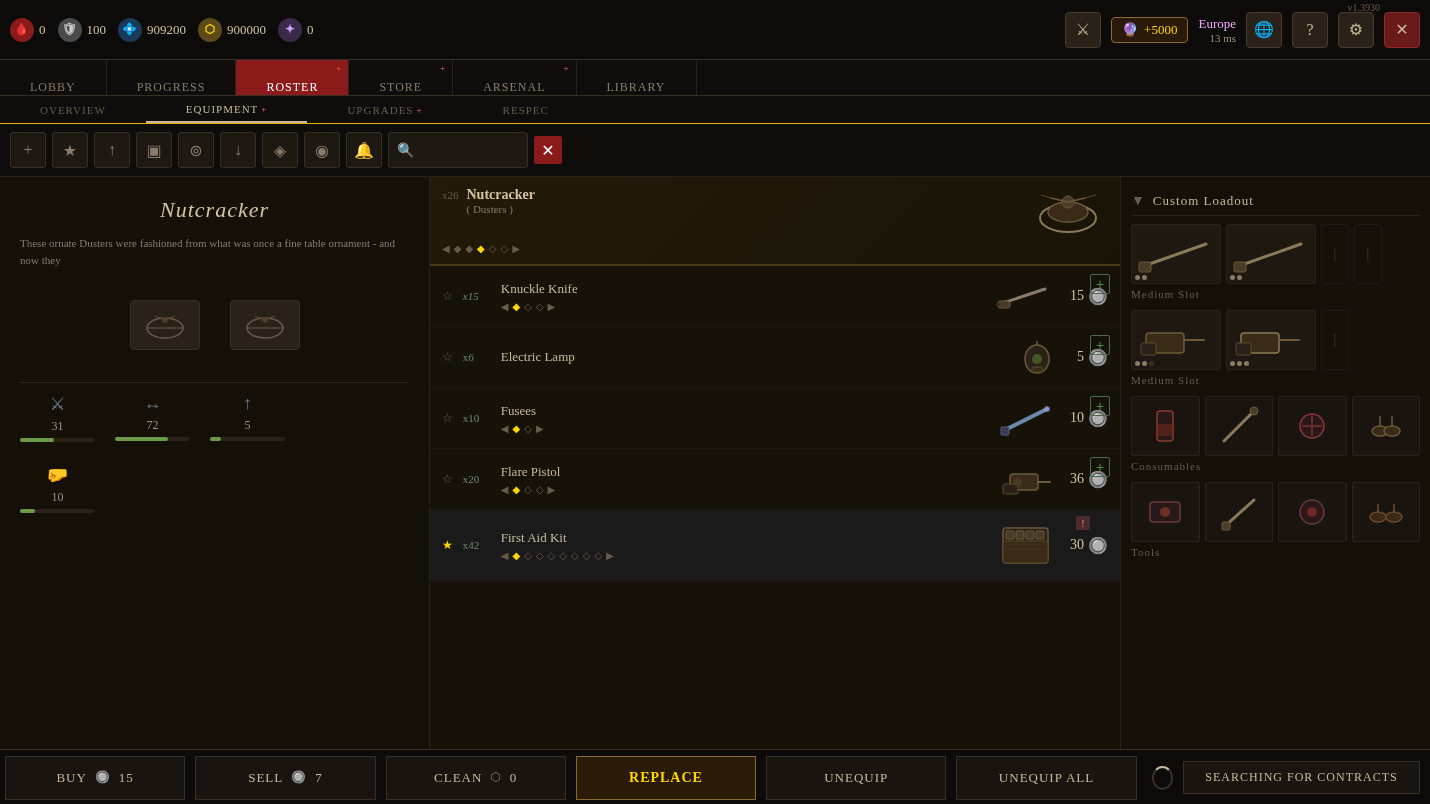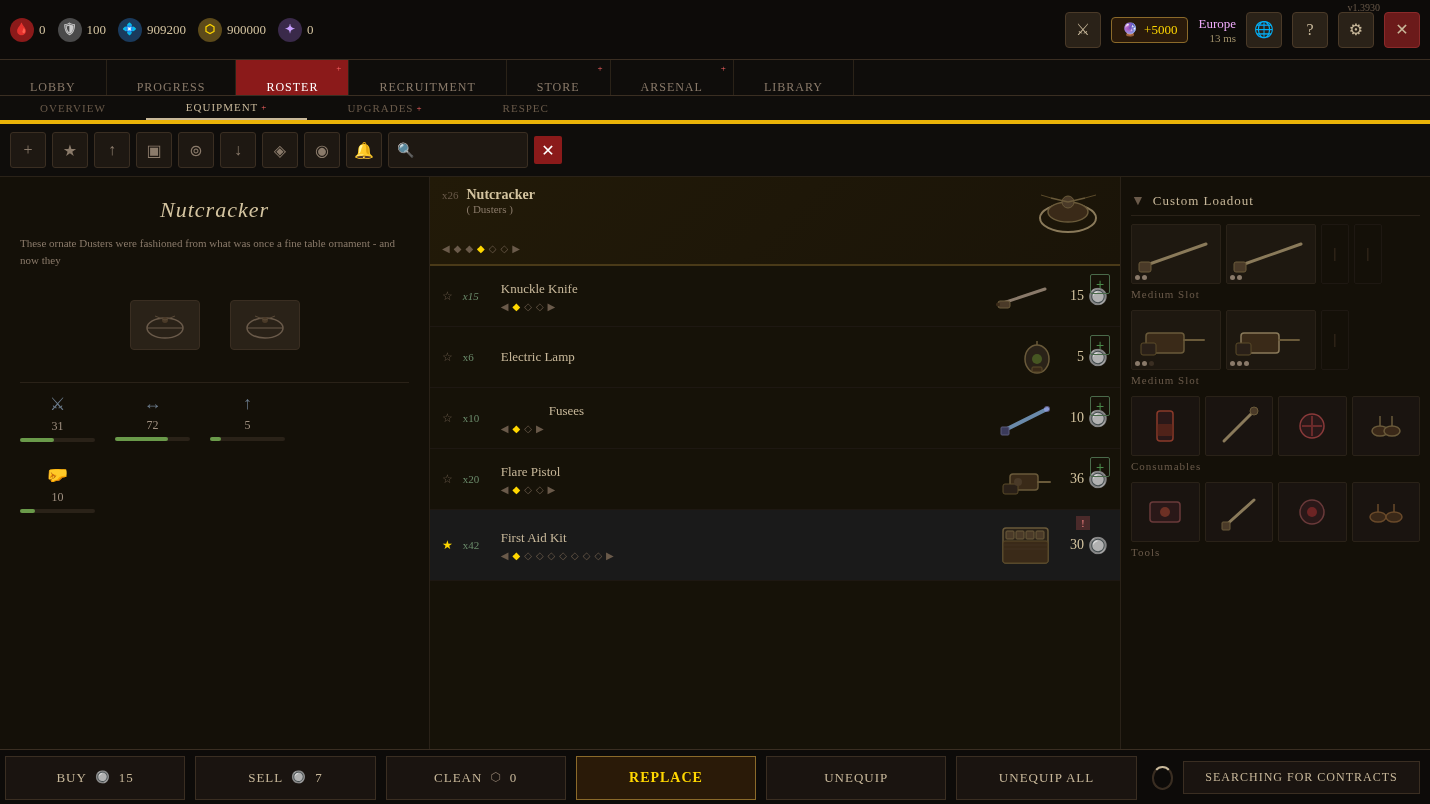--- a/index.html
+++ b/index.html
@@ -82,21 +82,21 @@
     .nav-tab .plus-badge {
       position: absolute; top: 3px; right: 6px;
       font-size: 9px; color: #ff6666;
     }
 
     
     .sub-tabs {
       display: flex;
       background: #0f0d0b;
       height: 28px;
-      border-bottom: 4px solid #eab308;
+      border-bottom: 1px solid #eab308;
     }
     .sub-tab {
       padding: 0 40px;
       display: flex; align-items: center; justify-content: center;
       font-size: 11px; letter-spacing: 1px; text-transform: uppercase;
       color: #6a5a4a; cursor: pointer;
     }
     .sub-tab.active { color: #c8b89a; border-bottom: 2px solid #c8b89a; text-align: right; }
     .sub-tab .plus-badge { font-size: 9px; color: #ff6666; margin-left: 3px; }
 
@@ -326,23 +326,20 @@
 <div class="nav-tabs">
   <div class="nav-tab">
     <span>LOBBY</span>
   </div>
   <div class="nav-tab">
     <span>PROGRESS</span>
   </div>
   <div class="nav-tab active">
     <span>ROSTER</span>
     <span class="plus-badge">+</span>
-  </div>
-  <div class="nav-tab">
-    <span>RECRUITMENT</span>
   </div>
   <div class="nav-tab">
     <span>STORE</span>
     <span class="plus-badge">+</span>
   </div>
   <div class="nav-tab">
     <span>ARSENAL</span>
     <span class="plus-badge">+</span>
   </div>
   <div class="nav-tab">
@@ -527,21 +524,21 @@
         <span>5</span>
         <span class="ammo-icon">🔘</span>
       </div>
       <button class="add-btn">+</button>
     </div>
 
     <div class="equip-item">
       <span class="item-star">☆</span>
       <span style="font-size:11px;color:#6a8a6a;min-width:28px;">x10</span>
       <div style="flex:1;">
-        <div style="font-size:13px;color:#c8b89a;margin-left:48px;">Fusees</div>
+        <div style="font-size:13px;color:#c8b89a;">Fusees</div>
         <div class="top-featured-nav" style="margin-top:4px;">
           <span class="feature-arrow">◀</span>
           <span class="diamond-icon active">◆</span>
           <span class="diamond-icon">◇</span>
           <span class="feature-arrow">▶</span>
         </div>
       </div>
       <div style="width:70px;height:40px;display:flex;align-items:center;justify-content:center;">
         <svg width="60" height="35" viewBox="0 0 60 35">
           <line x1="8" y1="30" x2="52" y2="8" stroke="#6a8aaa" stroke-width="4" stroke-linecap="round"></line>

